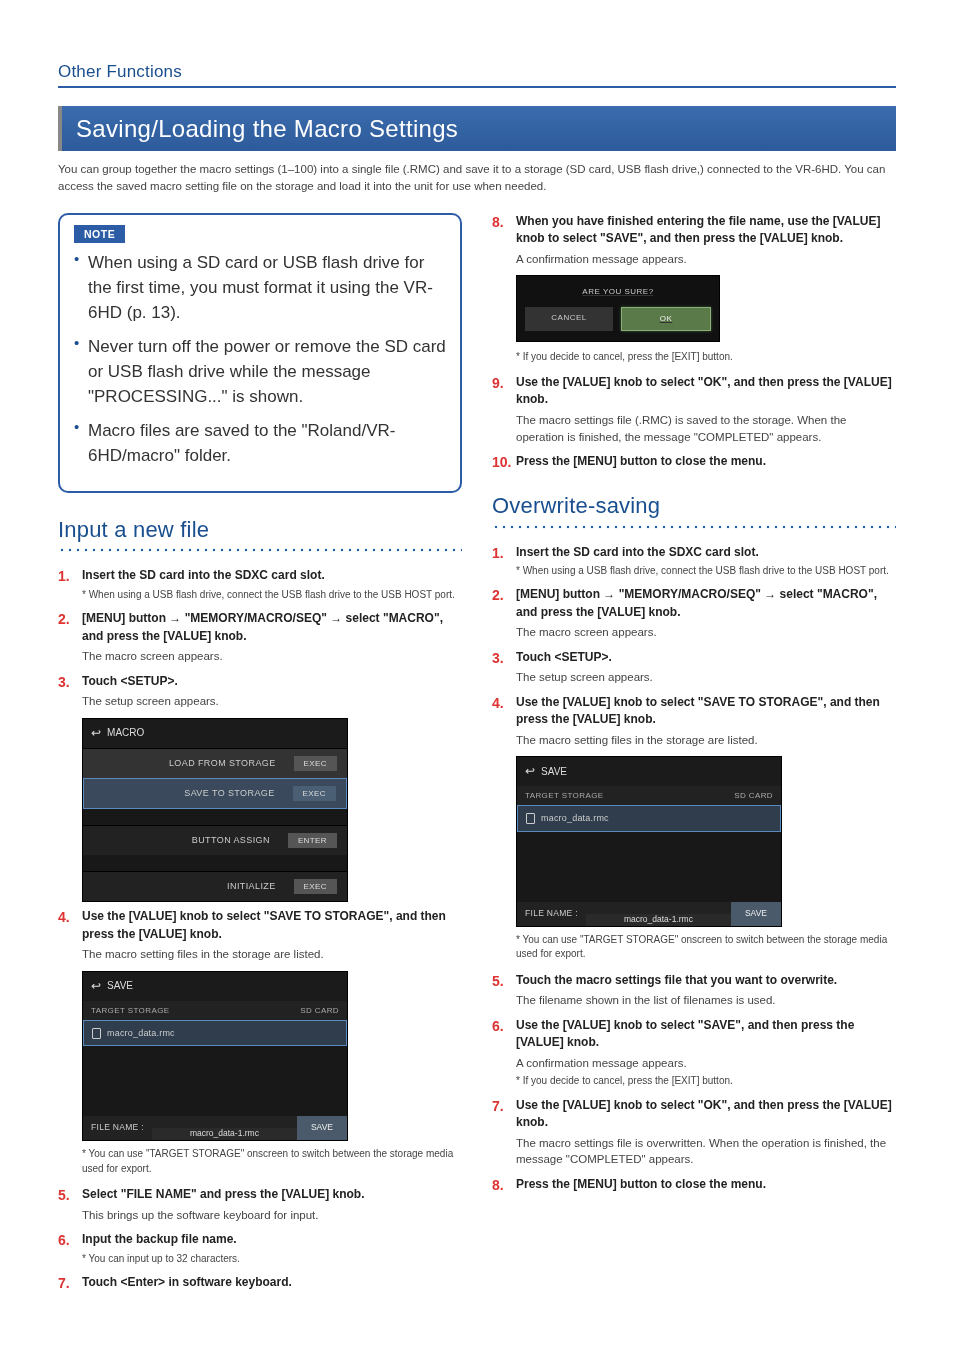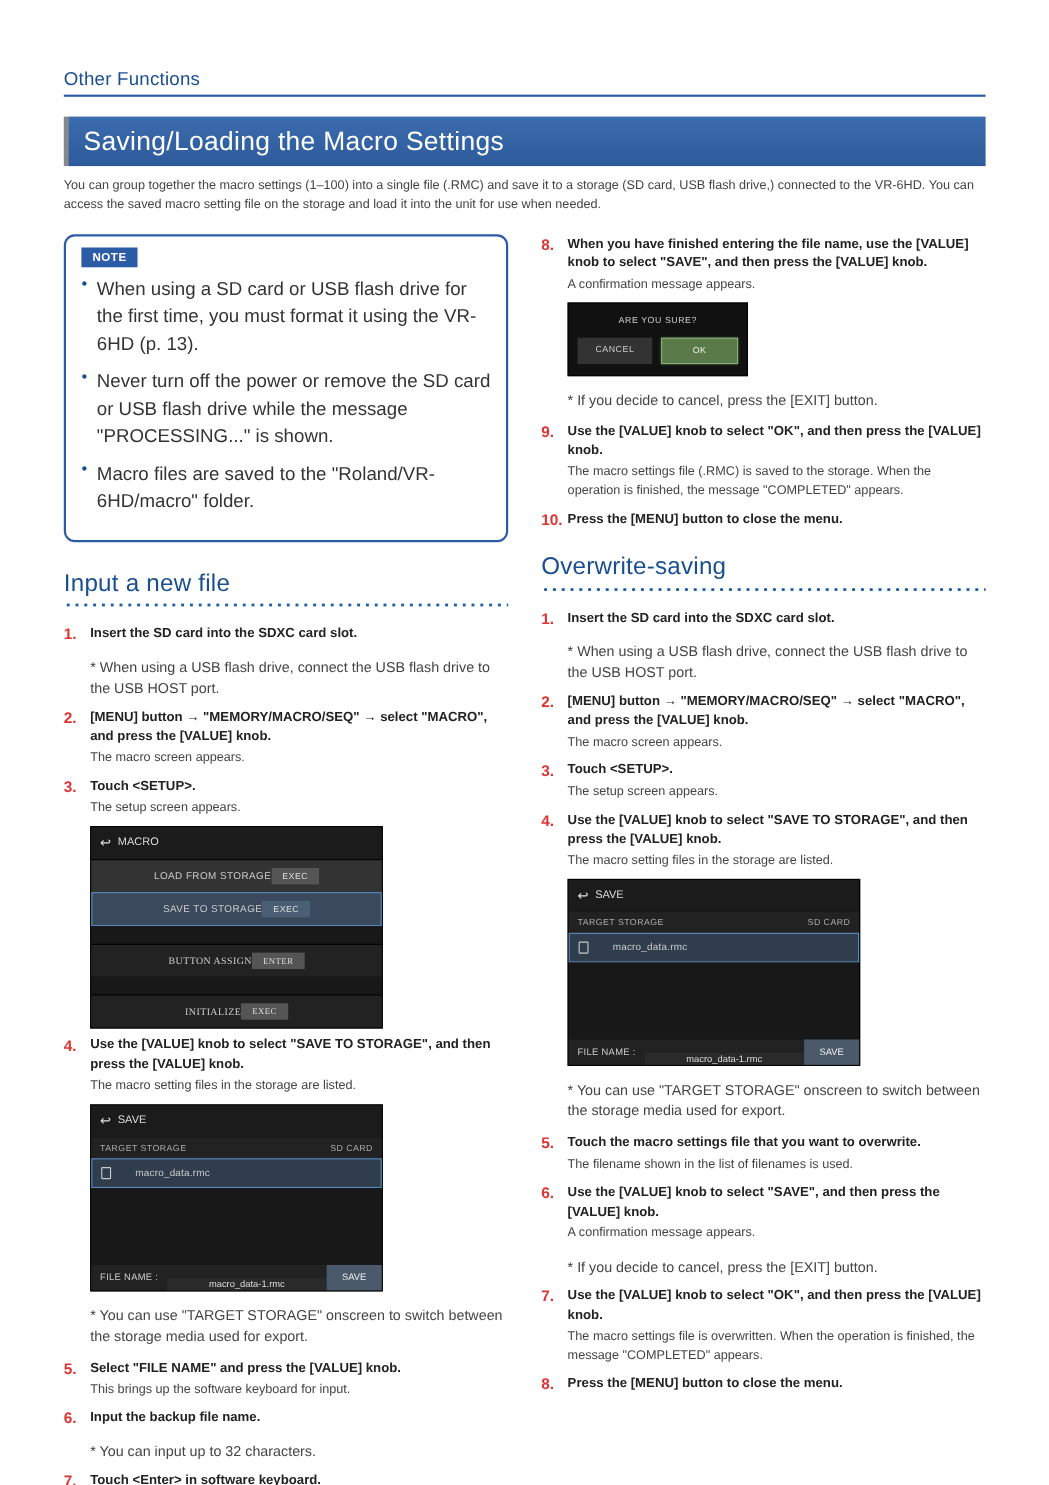--- a/index.html
+++ b/index.html
@@ -74,73 +74,75 @@
     margin-bottom: 14px;
   }
   .step { display: flex; margin-bottom: 8px; }
   .step-num {
     color: #d33; font-size: 14px; font-weight: 700;
     min-width: 24px; flex-shrink: 0; text-align: left;
   }
   .step-body { flex: 1; }
   .step-main { font-size: 12px; font-weight: 700; color: #222; line-height: 1.45; }
   .step-sub { font-size: 11.5px; color: #444; margin-top: 3px; padding-left: 0; line-height: 1.45; }
-  .step-note { font-size: 13px; color: #444; margin: 13px 0 0 0; padding-left: 0; line-height: 1.45; }
+  .step-note { font-size: 10px; color: #444; margin: 3px 0 0 0; padding-left: 0; line-height: 1.45; }
   .step-note::before { content: "* "; }
   .screenshot {
     background: #111;
     color: #ccc;
     width: 266px;
     font-size: 9.5px;
     margin: 6px 0 6px 24px;
     border: 1px solid #000;
   }
   .screenshot .ss-header {
     background: #1b1b1b;
     color: #ddd;
     padding: 6px 8px;
     font-size: 10px;
     display: flex; align-items: center; gap: 6px;
   }
   .ss-header .back-arrow { font-size: 12px; }
   .ss-row {
-    display: flex; justify-content: center; align-items: center;
+    display: flex; justify-content: flex-end; align-items: center;
     padding: 7px 10px;
     font-size: 9px;
     border-top: 1px solid #000;
     background: #333;
     letter-spacing: 0.4px;
+    gap: 18px;
   }
   .ss-row.hl { background: #3a4a5c; border: 1px solid #5a8bbf; }
-  .ss-row.dk { background: #222; font-family: Liberation Serif, serif; }
+  .ss-row.dk { background: #222; }
   .ss-row .pill {
     background: #555; padding: 2px 10px; font-size: 8px; color: #ddd;
   }
   .ss-row.hl .pill { background: #4a5e74; }
   .ss-subbar {
     display: flex; justify-content: space-between;
     background: #222; font-size: 8px; padding: 4px 8px; color: #aaa;
     letter-spacing: 0.4px;
   }
   .ss-file {
-    display: flex; align-items: center; gap: 22px;
+    display: flex; align-items: center; gap: 6px;
     background: #2f3d4d; border: 1px solid #5a8bbf;
     padding: 6px 8px; font-size: 9px; letter-spacing: 0.2px;
   }
   .ss-filler { background: #181818; height: 70px; }
   .ss-footer {
     display: flex; background: #222; font-size: 8.5px; align-items: flex-end;
   }
   .ss-footer .lbl { padding: 6px 8px; color: #ccc; flex: 0 0 auto; letter-spacing: 0.3px; }
   .ss-footer .val { flex: 1; background: #2a2a2a; display: flex; align-items: center; padding: 0 8px; color: #ddd; justify-content: center; }
   .ss-footer .btn { background: #4a5a6a; color: #eee; padding: 6px 14px; flex: 0 0 auto; }
   .confirm-box {
-    background: #111; width: 164px; margin: 8px 0 8px 24px;
+    background: #111; width: 204px; margin: 8px 0 8px 24px;
     padding: 10px 8px; border: 1px solid #000;
     text-align: center;
+    text-decoration: underline;
   }
   .confirm-box .cb-title { color: #ccc; font-size: 8px; letter-spacing: 0.5px; margin-bottom: 10px; }
   .confirm-box .cb-buttons { display: flex; gap: 8px; justify-content: center; }
   .confirm-box .cb-btn {
     flex: 1; padding: 5px 0; font-size: 8px; letter-spacing: 0.5px;
     background: #333; color: #ccc;
   }
   .confirm-box .cb-btn.ok { background: #5a7a4a; color: #eee; border: 1px solid #8ab078; box-shadow: 0 0 3px rgba(130,200,120,0.4); }
   .page-wrap { position: relative; min-height: 1350px; }
   .file-icon { display: inline-block; width: 9px; height: 11px; border: 1px solid #ccc; border-radius: 1px; position: relative; }

